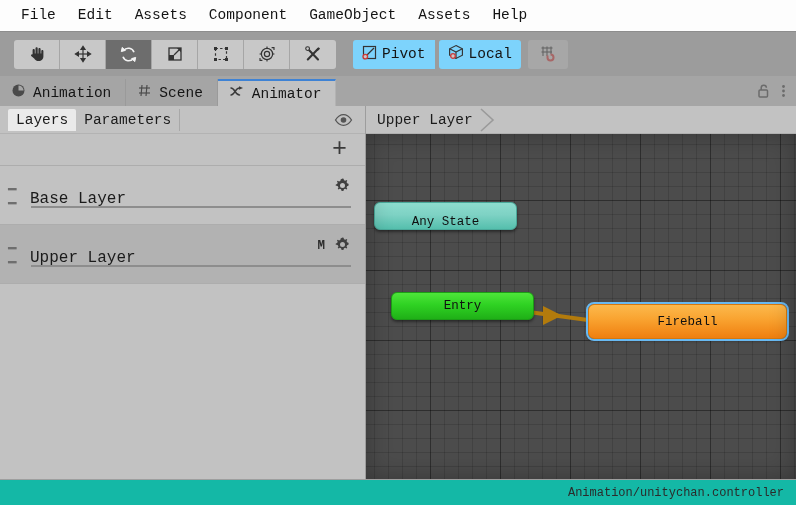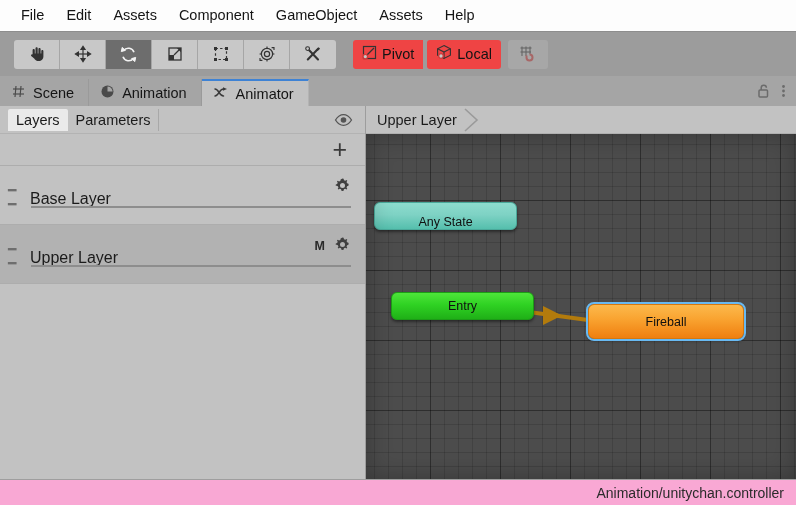--- a/index.html
+++ b/index.html
@@ -4,21 +4,21 @@
 <style>
   * { margin:0; padding:0; box-sizing:border-box; }
   html,body { width:796px; height:505px; overflow:hidden; }
   body {
     font-family:"Liberation Sans", sans-serif;
     font-size:13px;
     color:#1b1b1b;
     background:#c2c2c2;
     -webkit-font-smoothing:antialiased;
   }
-  .app { width:796px; height:505px; position:relative; display:flex; flex-direction:column; }
+  .app { width:796px; height:505px; position:relative; display:flex; flex-direction:column;font-family:Liberation Mono, monospace; }
 
   
   .menubar {
     height:31px;
     background:#fdfdfd;
     display:flex;
     align-items:center;
     padding-left:10px;
     gap:0px;
     flex:0 0 31px;
@@ -50,21 +50,21 @@
   }
   .tbtn:first-child { border-radius:3px 0 0 3px; }
   .tbtn:last-child { border-radius:0 3px 3px 0; border-right:none; }
   .tbtn.active { background:#6d6d6d; }
   .tbtn.active svg { stroke:#f2f2f2; fill:#f2f2f2; }
   .tbtn svg { display:block; }
 
   .spacer14 { width:17px; }
   .pbtn {
     height:29px;
-    background:#ef4444;
+    background:#7dd3fc;
     display:flex; align-items:center;
     padding:0 9px 0 7px;
     gap:3px;
     font-size:14.5px;
     color:#141414;
   }
   .pbtn.left { border-radius:3px 0 0 3px; }
   .pbtn.right { border-radius:3px; }
   .snapbtn {
     width:40px; height:29px;
@@ -223,26 +223,26 @@
     border:1px solid #d8780c;
     outline:2px solid #68b9f2;
     outline-offset:0px;
   }
 
   .transition { position:absolute; pointer-events:none; }
 
   
   .statusbar {
     height:26px;
-    background:#f9a8d4;
+    background:#14b8a6;
     border-top:1px solid #9e9e9e;
     display:flex; align-items:center; justify-content:flex-end;
     padding-right:12px;
     flex:0 0 26px;
-    font-size:14px;
+    font-size:12px;
     color:#2b2b2b;
   }
 </style>
 </head>
 <body>
 
 <div class="app">
 
   <div class="menubar">
     <div class="mi">File</div>
@@ -386,38 +386,38 @@
           <path d="M11.5 11.5a3 3 0 1 1-3 3v-2" fill="none" stroke="#b23c3c" stroke-width="2"></path>
         </svg>
       </span>
     </div>
   </div>
 
   <div class="tabbar">
     <div class="tab">
       <span>
         <svg width="15" height="15" viewBox="0 0 15 15">
+          <circle cx="7.5" cy="7.5" r="6" fill="#4a4a4a"></circle>
+          <path d="M7.5 7.5 V2.4 A5.1 5.1 0 0 1 12.6 7.5 Z" fill="#a5a5a5"></path>
+        </svg>
+      </span>
+      <span>Animation</span>
+    </div>
+    <div class="tab">
+      <span>
+        <svg width="15" height="15" viewBox="0 0 15 15">
           <g stroke="#4a4a4a" stroke-width="1.15">
             <line x1="5" y1="2" x2="4" y2="13"></line>
             <line x1="10" y1="2" x2="9" y2="13"></line>
             <line x1="2" y1="5" x2="13" y2="5"></line>
             <line x1="2" y1="10" x2="13" y2="10"></line>
           </g>
         </svg>
       </span>
       <span>Scene</span>
-    </div>
-    <div class="tab">
-      <span>
-        <svg width="15" height="15" viewBox="0 0 15 15">
-          <circle cx="7.5" cy="7.5" r="6" fill="#4a4a4a"></circle>
-          <path d="M7.5 7.5 V2.4 A5.1 5.1 0 0 1 12.6 7.5 Z" fill="#a5a5a5"></path>
-        </svg>
-      </span>
-      <span>Animation</span>
     </div>
     <div class="tab active">
       <span>
         <svg width="16" height="15" viewBox="0 0 16 15">
           <g fill="none" stroke="#3a3a3a" stroke-width="1.5" stroke-linecap="round">
             <path d="M2 4 C6 4 6 11 10.5 11"></path>
             <path d="M2 11 C6 11 6 4 10.5 4"></path>
           </g>
           <polygon points="10,2.2 14,4 10,5.8" fill="#3a3a3a"></polygon>
         </svg>
@@ -509,21 +509,21 @@
         </svg>
 
         <div class="node node-any" style="left:8px; top:68px; width:143px; height:28px;">
           <span class="lbl">Any State</span>
         </div>
 
         <div class="node node-entry" style="left:8px; top:158px; width:143px; height:28px;margin-left:17px;">
           <span class="lbl">Entry</span>
         </div>
 
-        <div class="node node-state" style="left:222px; top:170px; width:156px; height:35px;">
+        <div class="node node-state" style="left:222px; top:170px; width:199px; height:35px;">
           <span class="lbl">Fireball</span>
         </div>
 
         <div class="vig"></div>
       </div>
     </div>
   </div>
 
   <div class="statusbar">
     <span>Animation/unitychan.controller</span>

